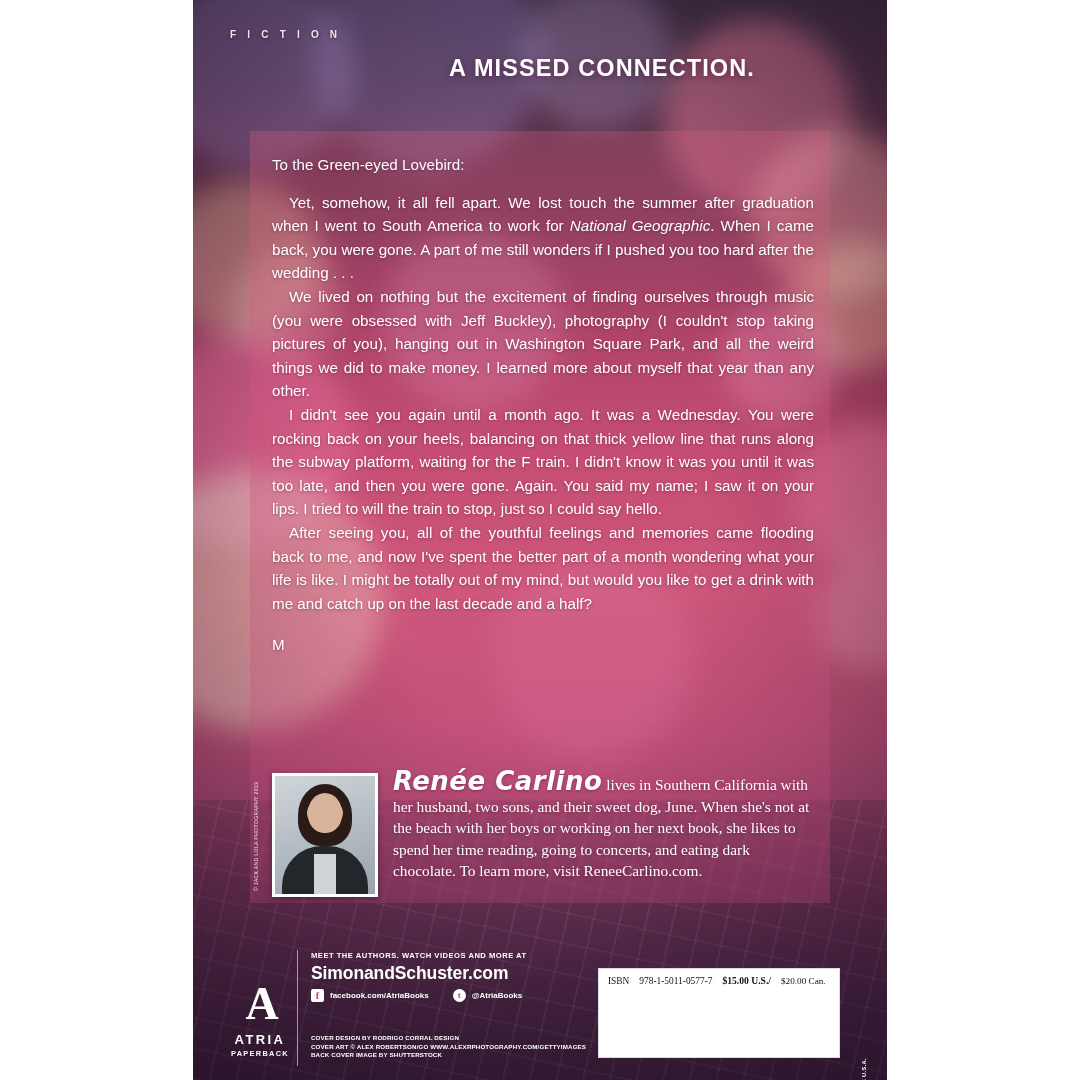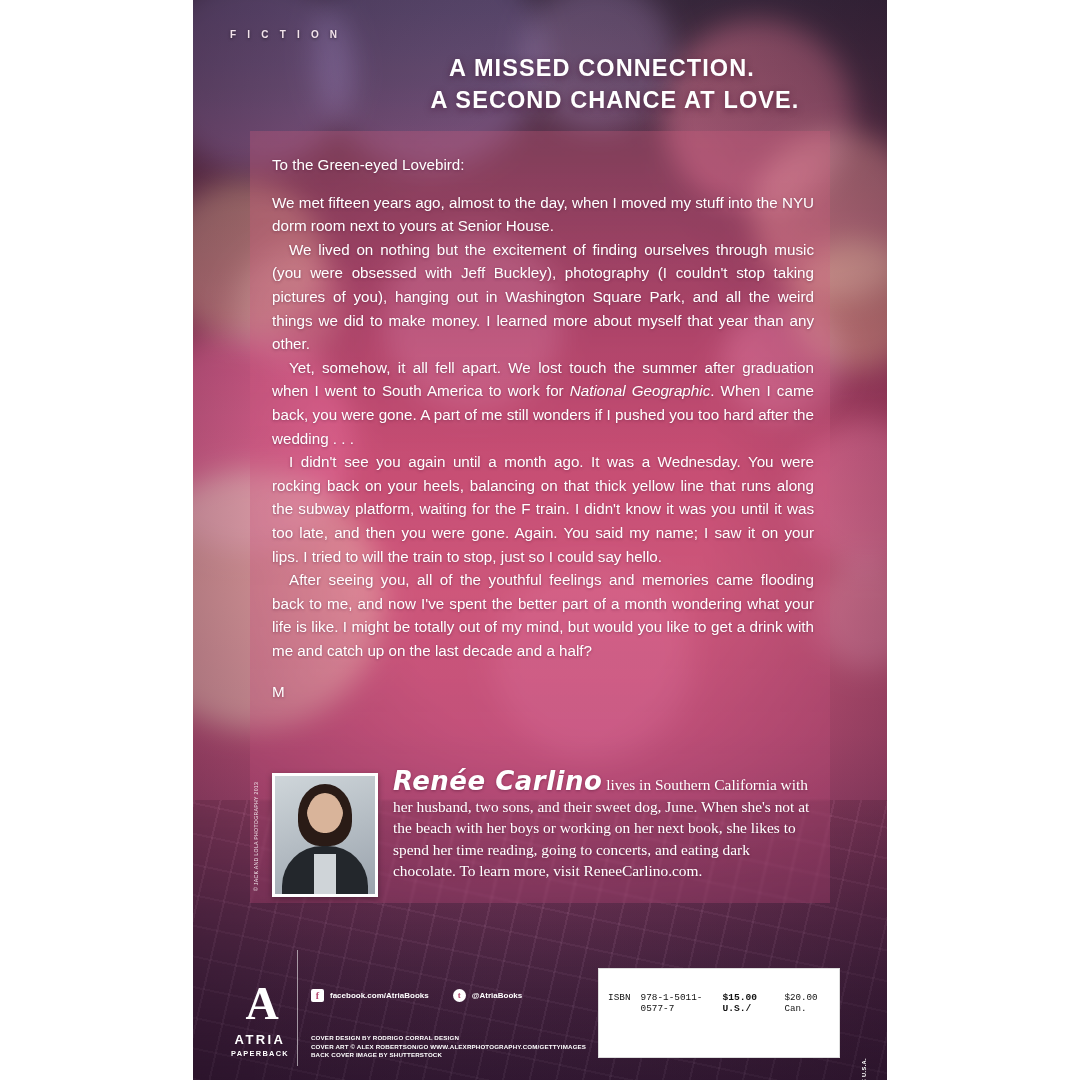--- a/index.html
+++ b/index.html
@@ -298,22 +298,21 @@
     background: #ffffff;
     border: 1px solid #ddd;
   }
   .isbn-row {
     display: flex;
     align-items: baseline;
     gap: 10px;
     padding: 6px 9px 0 9px;
     color: #111;
     font-size: 9.4px;
-    font-family: Liberation Mono, monospace;
-    margin-top: 17px;
+    font-family: Liberation Serif, serif;
   }
   .isbn-row .price { font-weight: bold; font-size: 9.6px; }
   .isbn-row .price2 { font-size: 9.2px; }
   .printed {
     position: absolute;
     right: 20px;
     bottom: 22px;
     color: #ffffff;
     font-size: 5.6px;
     font-weight: bold;
@@ -348,29 +347,27 @@
     <div class="bokeh" style="left:620px;top:560px;width:110px;height:110px;background:rgba(235,120,140,.4);"></div>
     <div class="bokeh" style="left:300px;top:560px;width:200px;height:200px;background:rgba(220,110,150,.2);"></div>
 
     <div class="street"></div>
     <div class="vig"></div>
 
     <div class="fiction">F I C T I O N</div>
 
     <div class="headline">
       <span>A MISSED CONNECTION.</span>
-      <span class="l2">A SECOND CHANCE AT LOVE.</span>
     </div>
 
     <div class="panel">
       <div class="letter">
         <p class="salute">To the Green-eyed Lovebird:</p>
-        <p style="margin-bottom:0;">We met fifteen years ago, almost to the day, when I moved my stuff into the NYU dorm room next to yours at Senior House.</p>
+        <p class="ind"><span>Yet, somehow, it all fell apart. We lost touch the summer after graduation when I went to South America to work for </span><em>National Geographic</em><span>. When I came back, you were gone. A part of me still wonders if I pushed you too hard after the wedding . . .</span></p>
         <p class="ind">We lived on nothing but the excitement of finding ourselves through music (you were obsessed with Jeff Buckley), photography (I couldn't stop taking pictures of you), hanging out in Washington Square Park, and all the weird things we did to make money. I learned more about myself that year than any other.</p>
-        <p class="ind"><span>Yet, somehow, it all fell apart. We lost touch the summer after graduation when I went to South America to work for </span><em>National Geographic</em><span>. When I came back, you were gone. A part of me still wonders if I pushed you too hard after the wedding . . .</span></p>
         <p class="ind">I didn't see you again until a month ago. It was a Wednesday. You were rocking back on your heels, balancing on that thick yellow line that runs along the subway platform, waiting for the F train. I didn't know it was you until it was too late, and then you were gone. Again. You said my name; I saw it on your lips. I tried to will the train to stop, just so I could say hello.</p>
         <p class="ind">After seeing you, all of the youthful feelings and memories came flooding back to me, and now I've spent the better part of a month wondering what your life is like. I might be totally out of my mind, but would you like to get a drink with me and catch up on the last decade and a half?</p>
         <div class="sig">M</div>
       </div>
     </div>
 
     <div class="bio-wrap">
       <div class="author-photo">
         <div class="hair"></div>
         <div class="face"></div>
@@ -389,20 +386,24 @@
     <div class="footer">
 
       <div class="atria-logo">
         <div class="atria-mark">A</div>
         <div class="atria-name">ATRIA</div>
         <div class="atria-sub">PAPERBACK</div>
       </div>
 
       <div class="footer-divider"></div>
 
+      <div class="promo">
+        <div class="small">MEET THE AUTHORS. WATCH VIDEOS AND MORE AT</div>
+        <div class="site">SimonandSchuster.com</div>
+      </div>
 
       <div class="social">
         <span class="badge">f</span>
         <span>facebook.com/AtriaBooks</span>
         <span class="gap"></span>
         <span class="badge tw">t</span>
         <span>@AtriaBooks</span>
       </div>
 
       <div class="credits">

